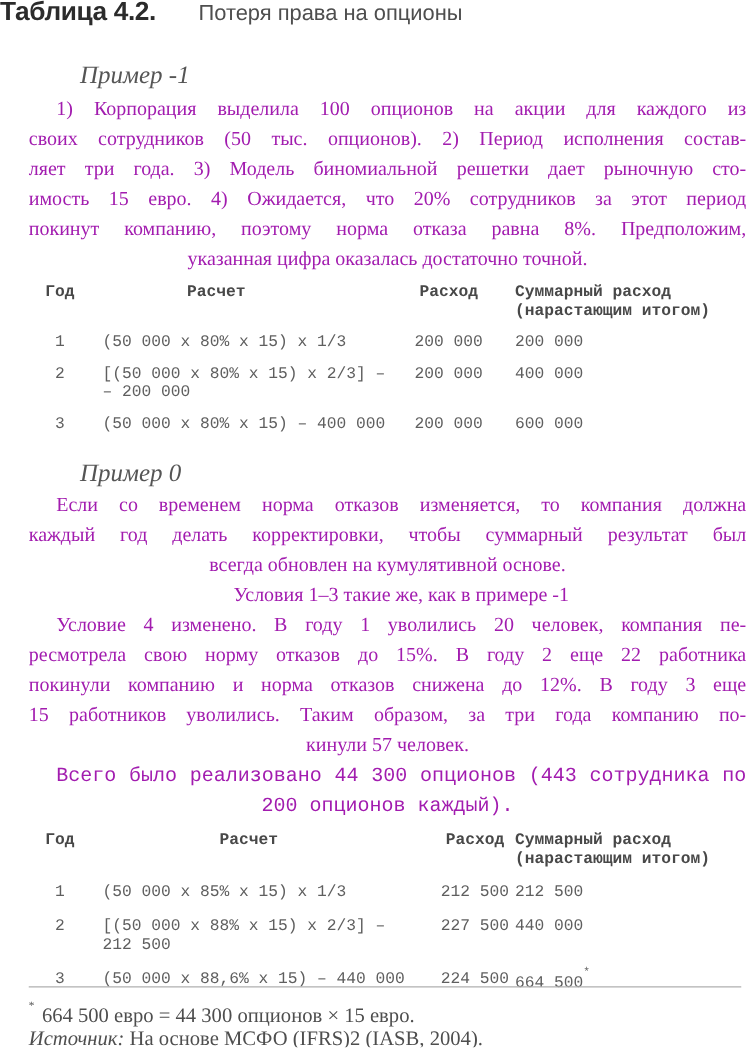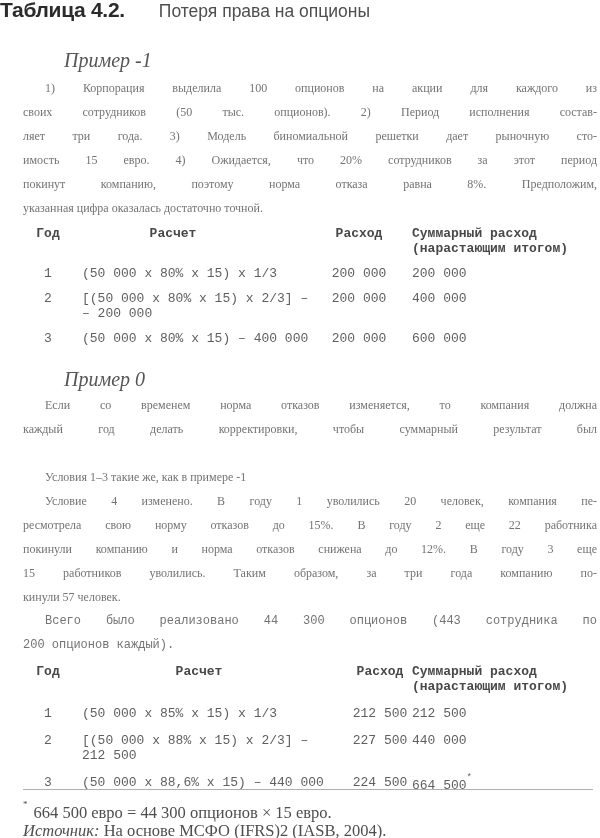--- a/index.html
+++ b/index.html
@@ -9,22 +9,22 @@
   }
   
   .caption{position:absolute;top:0;left:0;font-family:"Liberation Sans",sans-serif;line-height:20px;white-space:nowrap;}
   .cap-label{font-weight:bold;color:#2b2b2b;font-size:21px;letter-spacing:-0.3px;}
   .cap-text{color:#4e4e4e;font-size:17.5px;margin-left:34px;}
   
   .ex-heading{position:absolute;left:23px;font-style:italic;font-size:20px;line-height:24px;color:#555555;margin-left:41px;}
   #h-ex-m1{top:48px;}
   #h-ex-0{top:367px;}
   
-  .para{position:absolute;left:23px;width:574px;font-size:12px;line-height:24px;color:#737373;}
-  .para .line{text-align:left;}
+  .para{position:absolute;left:23px;width:574px;font-size:16px;line-height:24px;color:#a21caf;}
+  .para .line{text-align:center;}
   .para .line.just{text-align:justify;text-align-last:justify;-moz-text-align-last:justify;text-justify:inter-word;}
   .para .line.ind{text-indent:22px;}
   #para-m1{top:76px;}
   #para-e0-0{top:393px;}
   #para-e0-1{top:465px;}
   #para-e0-2{top:489px;}
   #para-e0-3{top:609px;font-family:Liberation Mono, monospace;}
   
   .tbl{position:absolute;left:22px;width:570px;font-family:Liberation Mono, monospace;font-size:13px;color:#5f5f5f;}
   #table1{top:226px;}
@@ -105,20 +105,21 @@
         <div class="cell c-exp">200 000</div>
         <div class="cell c-cum"><span>600 000</span></div>
       </div>
     </div>
 
   <div class="ex-heading" id="h-ex-0">Пример 0</div>
 
   <div class="para" id="para-e0-0">
       <div class="line just ind">Если со временем норма отказов изменяется, то компания должна</div>
       <div class="line just">каждый год делать корректировки, чтобы суммарный результат был</div>
+      <div class="line">всегда обновлен на кумулятивной основе.</div>
     </div>
   <div class="para" id="para-e0-1">
       <div class="line ind">Условия 1–3 такие же, как в примере -1</div>
     </div>
   <div class="para" id="para-e0-2">
       <div class="line just ind">Условие 4 изменено. В году 1 уволились 20 человек, компания пе-</div>
       <div class="line just">ресмотрела свою норму отказов до 15%. В году 2 еще 22 работника</div>
       <div class="line just">покинули компанию и норма отказов снижена до 12%. В году 3 еще</div>
       <div class="line just">15 работников уволились. Таким образом, за три года компанию по-</div>
       <div class="line">кинули 57 человек.</div>

